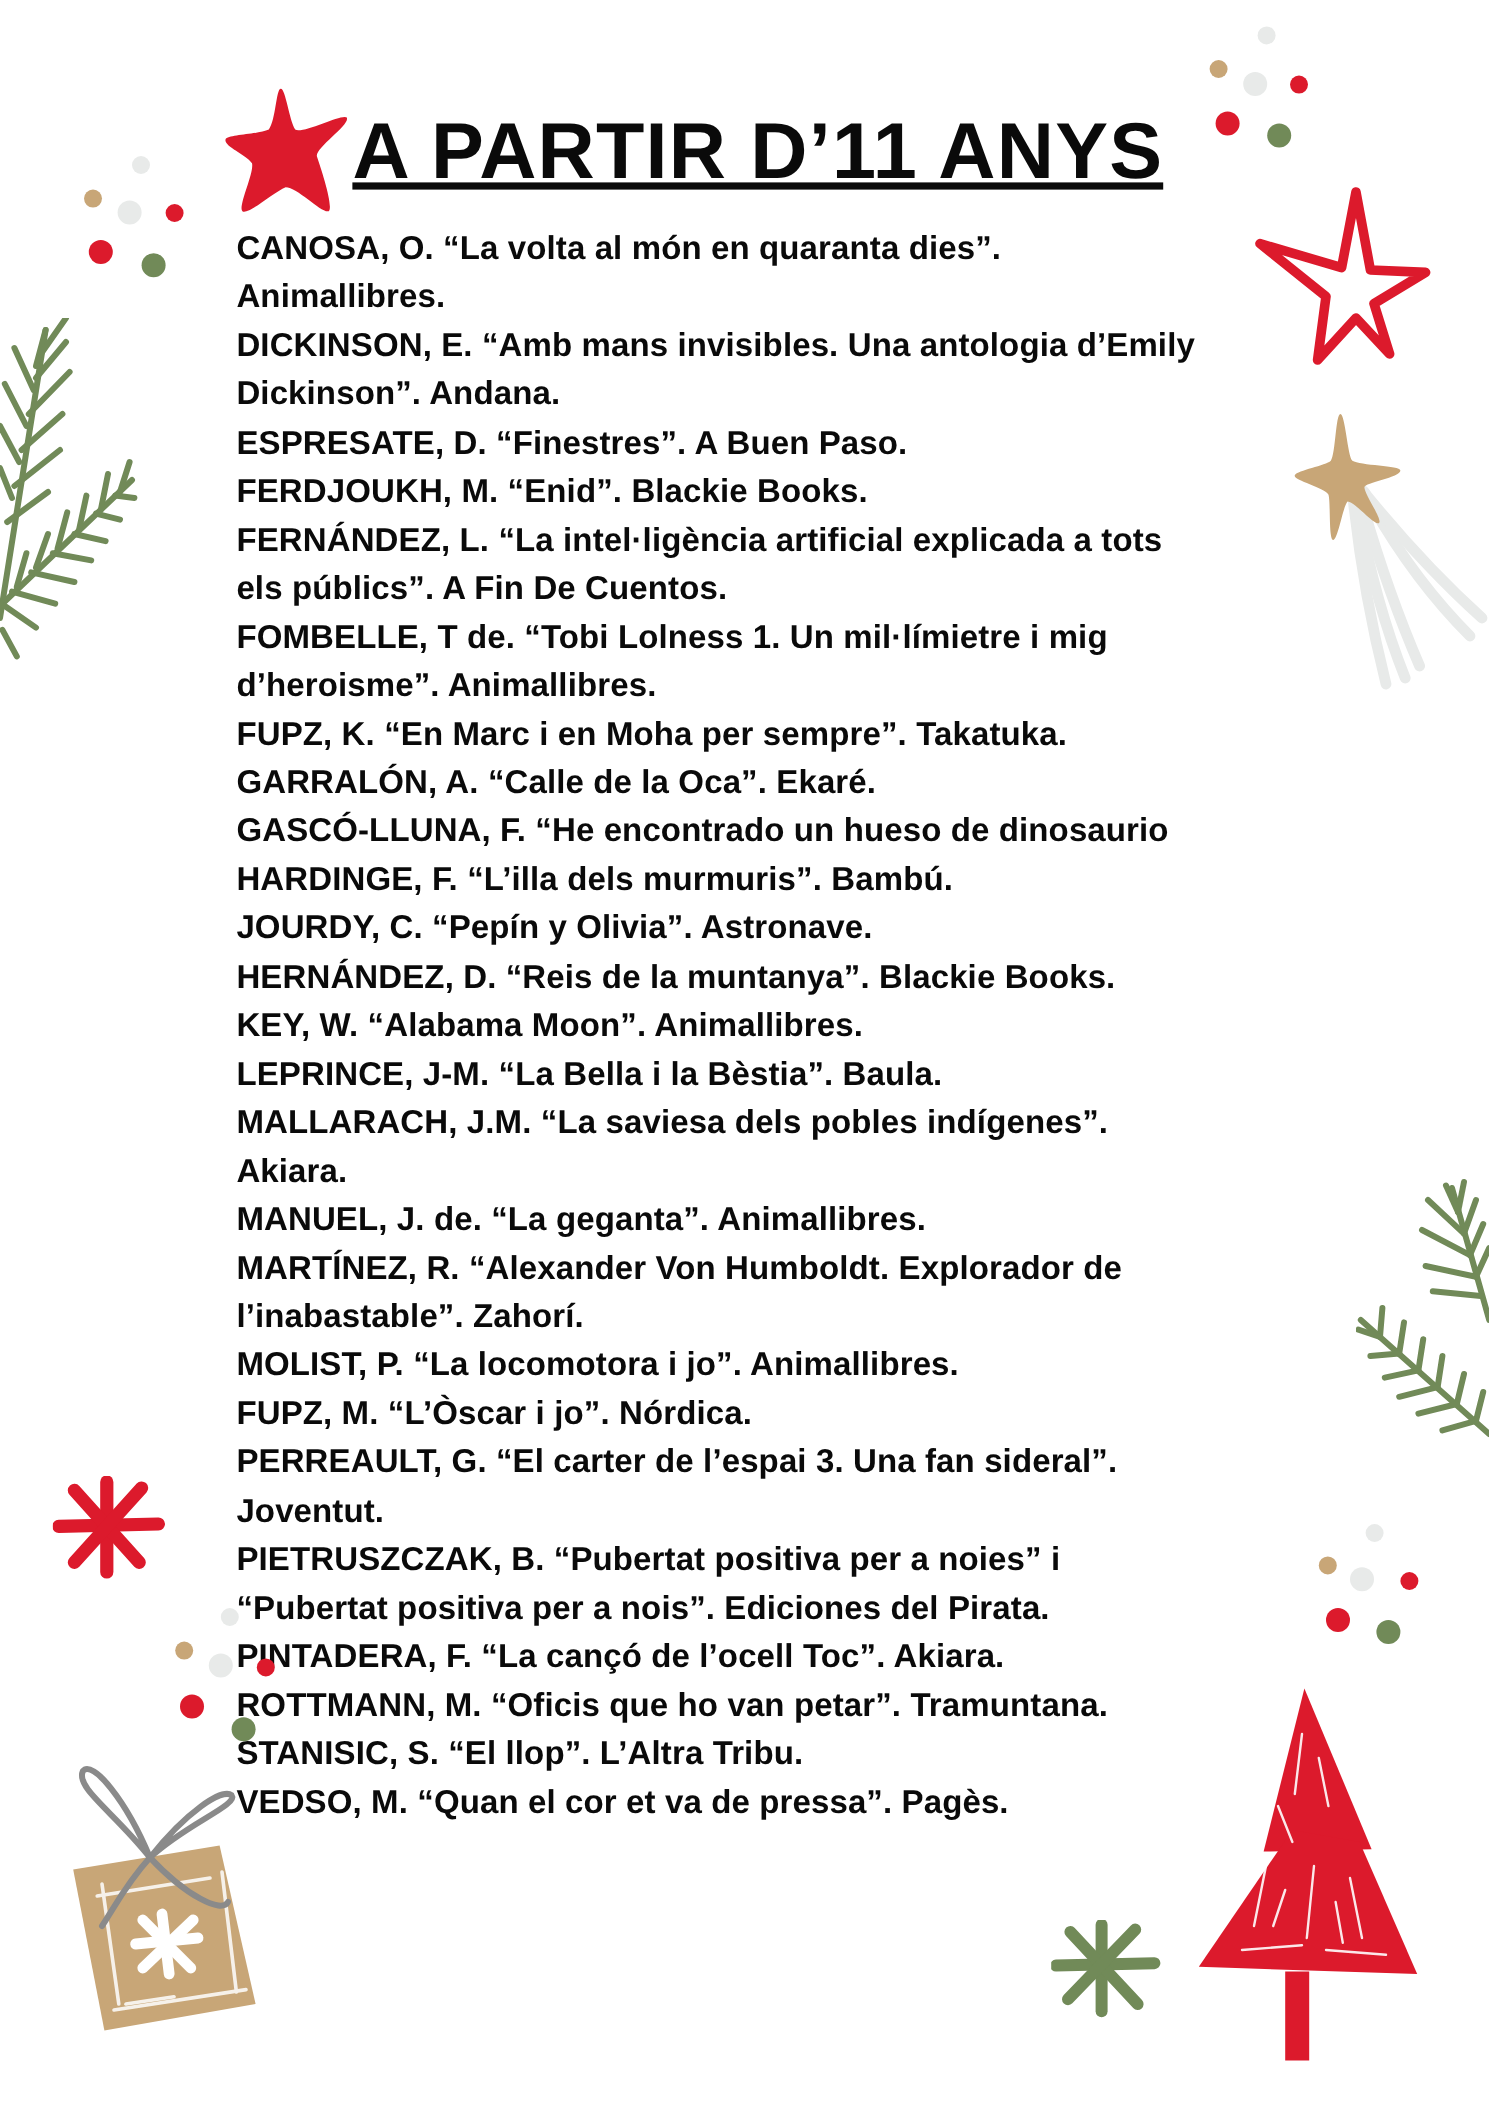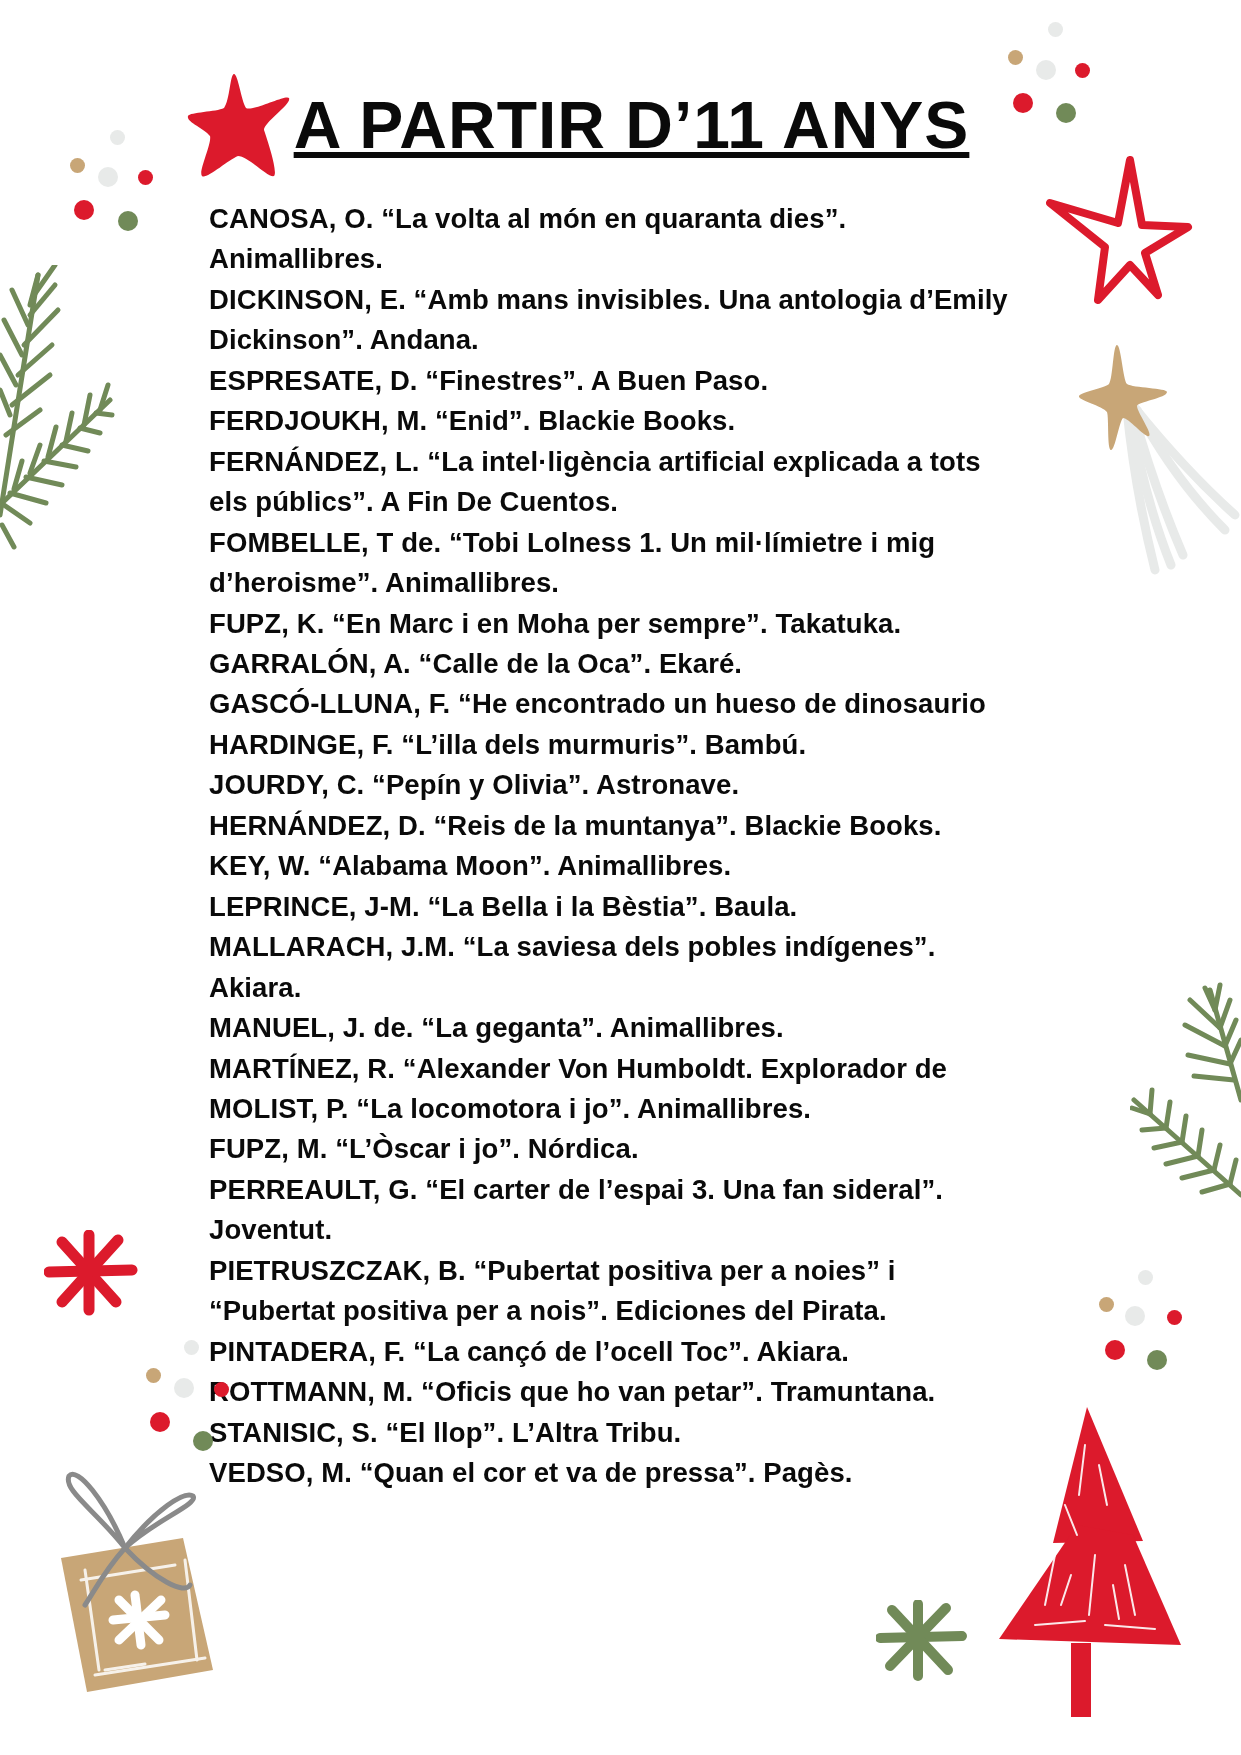--- a/index.html
+++ b/index.html
@@ -11,21 +11,21 @@
     }
     .page { position: absolute; left: 0; top: 0; width: 1241px; height: 1755px; }
     .title {
       position: absolute; left: 0; top: 36px; width: 1241px; text-align: center;
       font-size: 66px; font-weight: bold; letter-spacing: 1px; line-height: 90px;
       color: #0a0a0a;
       padding-left: 22px; box-sizing: border-box; text-decoration: underline;
     }
     .list {
       position: absolute; left: 197px; top: 187px; width: 900px;
-      list-style: none; margin: 12px; padding: 0;
+      list-style: none; margin: 0; padding: 0;
       font-size: 27.5px; font-weight: bold; line-height: 40.45px;
       letter-spacing: 0.1px; color: #0a0a0a;
       z-index: 2;
     }
     .list li { margin: 0; padding: 0; }
     .deco { position: absolute; z-index: 1; }
     .deco.front { z-index: 3; }
     .dot { position: absolute; border-radius: 50%; }
   </style>
 </head>
@@ -45,21 +45,21 @@
     <li><span>FUPZ, K. “En Marc i en Moha per sempre”. Takatuka.</span></li>
     <li><span>GARRALÓN, A. “Calle de la Oca”. Ekaré.</span></li>
     <li><span>GASCÓ-LLUNA, F. “He encontrado un hueso de dinosaurio</span><br></li>
     <li><span>HARDINGE, F. “L’illa dels murmuris”. Bambú.</span></li>
     <li><span>JOURDY, C. “Pepín y Olivia”. Astronave.</span></li>
     <li><span>HERNÁNDEZ, D. “Reis de la muntanya”. Blackie Books.</span></li>
     <li><span>KEY, W. “Alabama Moon”. Animallibres.</span></li>
     <li><span>LEPRINCE, J-M. “La Bella i la Bèstia”. Baula.</span></li>
     <li><span>MALLARACH, J.M. “La saviesa dels pobles indígenes”.</span><br><span>Akiara.</span></li>
     <li><span>MANUEL, J. de. “La geganta”. Animallibres.</span></li>
-    <li><span>MARTÍNEZ, R. “Alexander Von Humboldt. Explorador de</span><br></li>
+    <li><span>MARTÍNEZ, R. “Alexander Von Humboldt. Explorador de</span><br><span>l’inabastable”. Zahorí.</span></li>
     <li><span>MOLIST, P. “La locomotora i jo”. Animallibres.</span></li>
     <li><span>FUPZ, M. “L’Òscar i jo”. Nórdica.</span></li>
     <li><span>PERREAULT, G. “El carter de l’espai 3. Una fan sideral”.</span><br><span>Joventut.</span></li>
     <li><span>PIETRUSZCZAK, B. “Pubertat positiva per a noies” i</span><br><span>“Pubertat positiva per a nois”. Ediciones del Pirata.</span></li>
     <li><span>PINTADERA, F. “La cançó de l’ocell Toc”. Akiara.</span></li>
     <li><span>ROTTMANN, M. “Oficis que ho van petar”. Tramuntana.</span></li>
     <li><span>STANISIC, S. “El llop”. L’Altra Tribu.</span></li>
     <li><span>VEDSO, M. “Quan el cor et va de pressa”. Pagès.</span></li>
   </ul>
 

